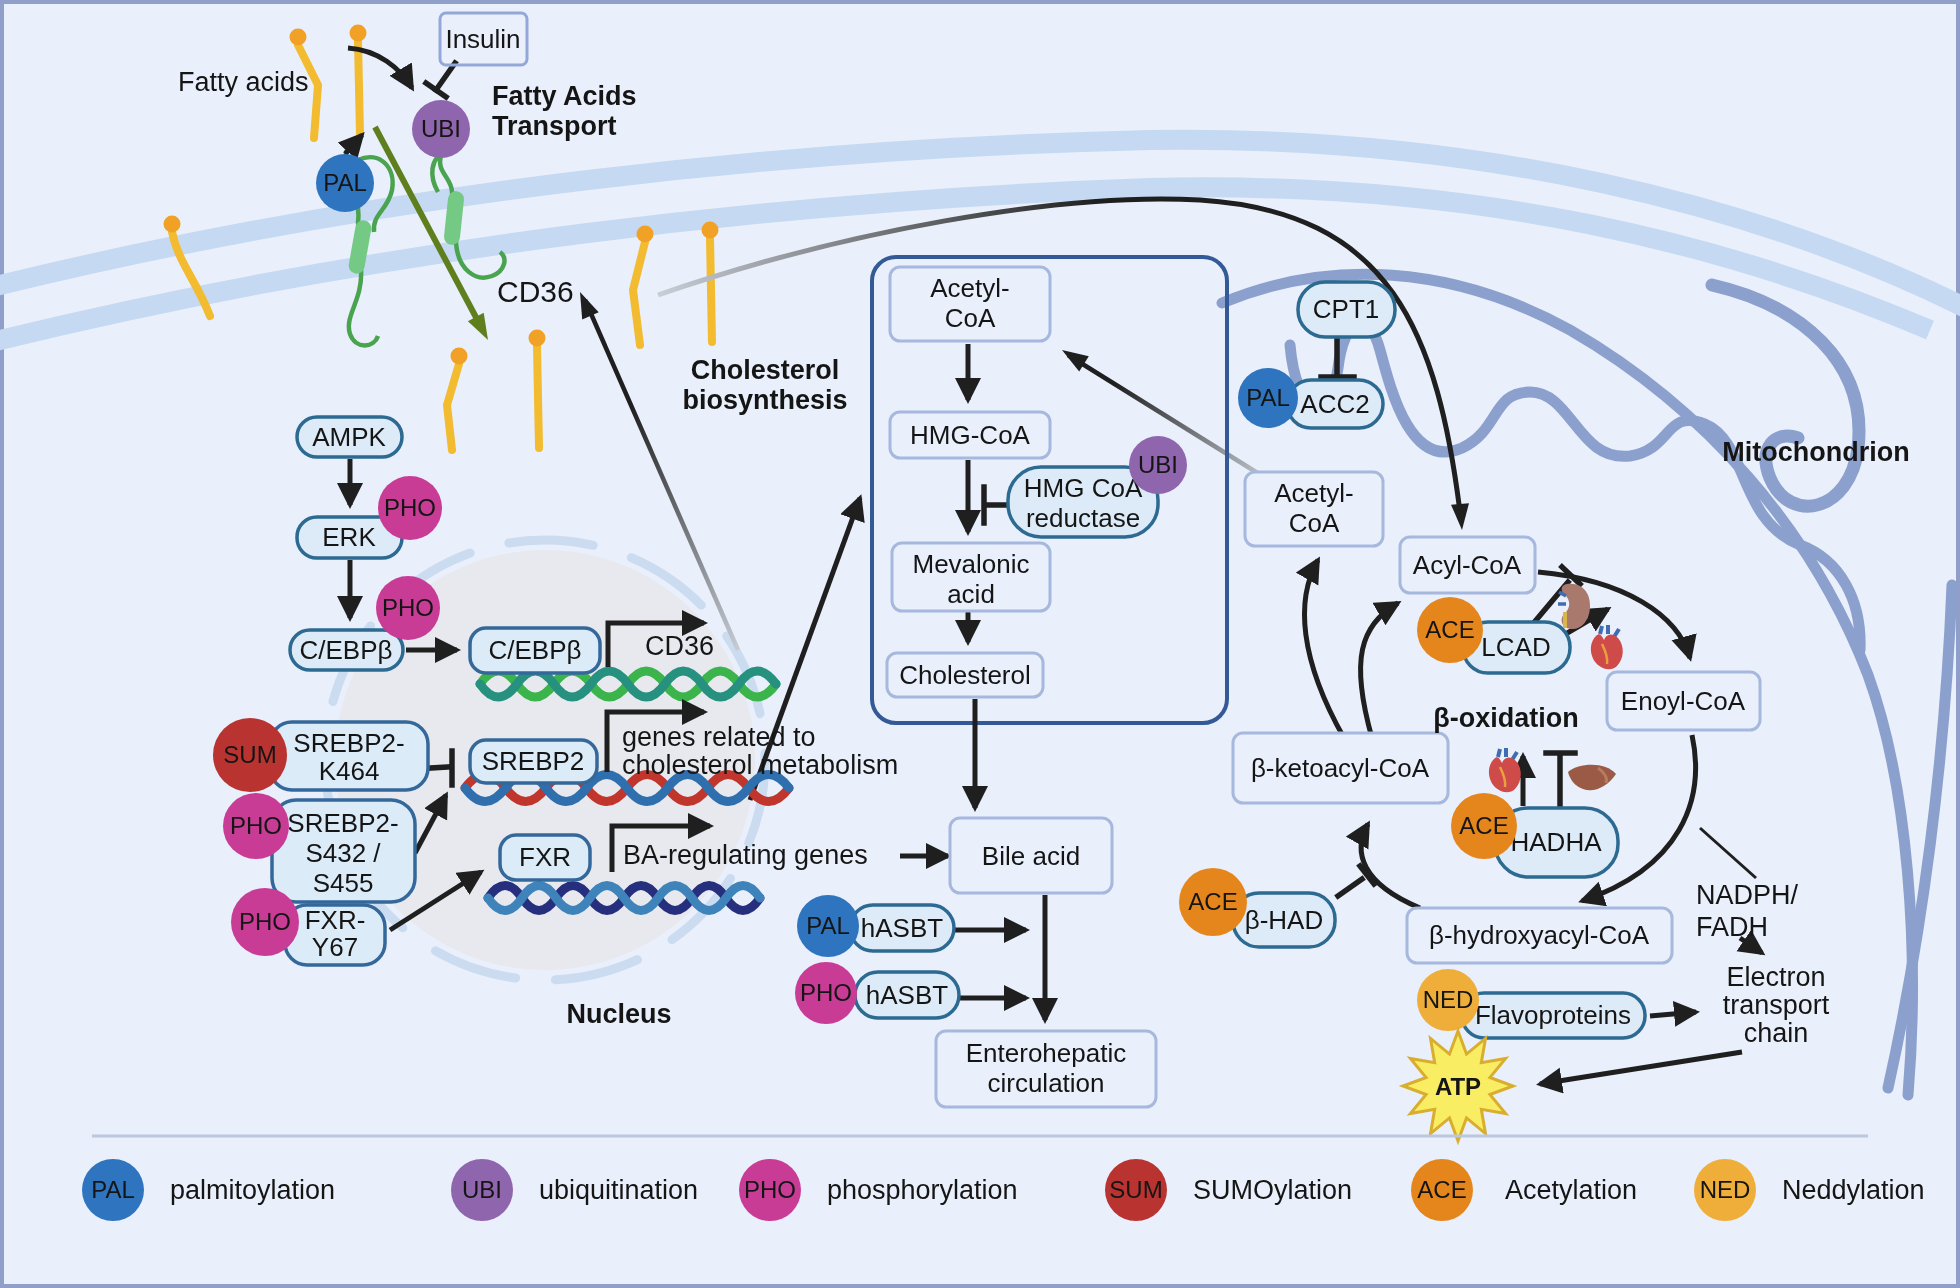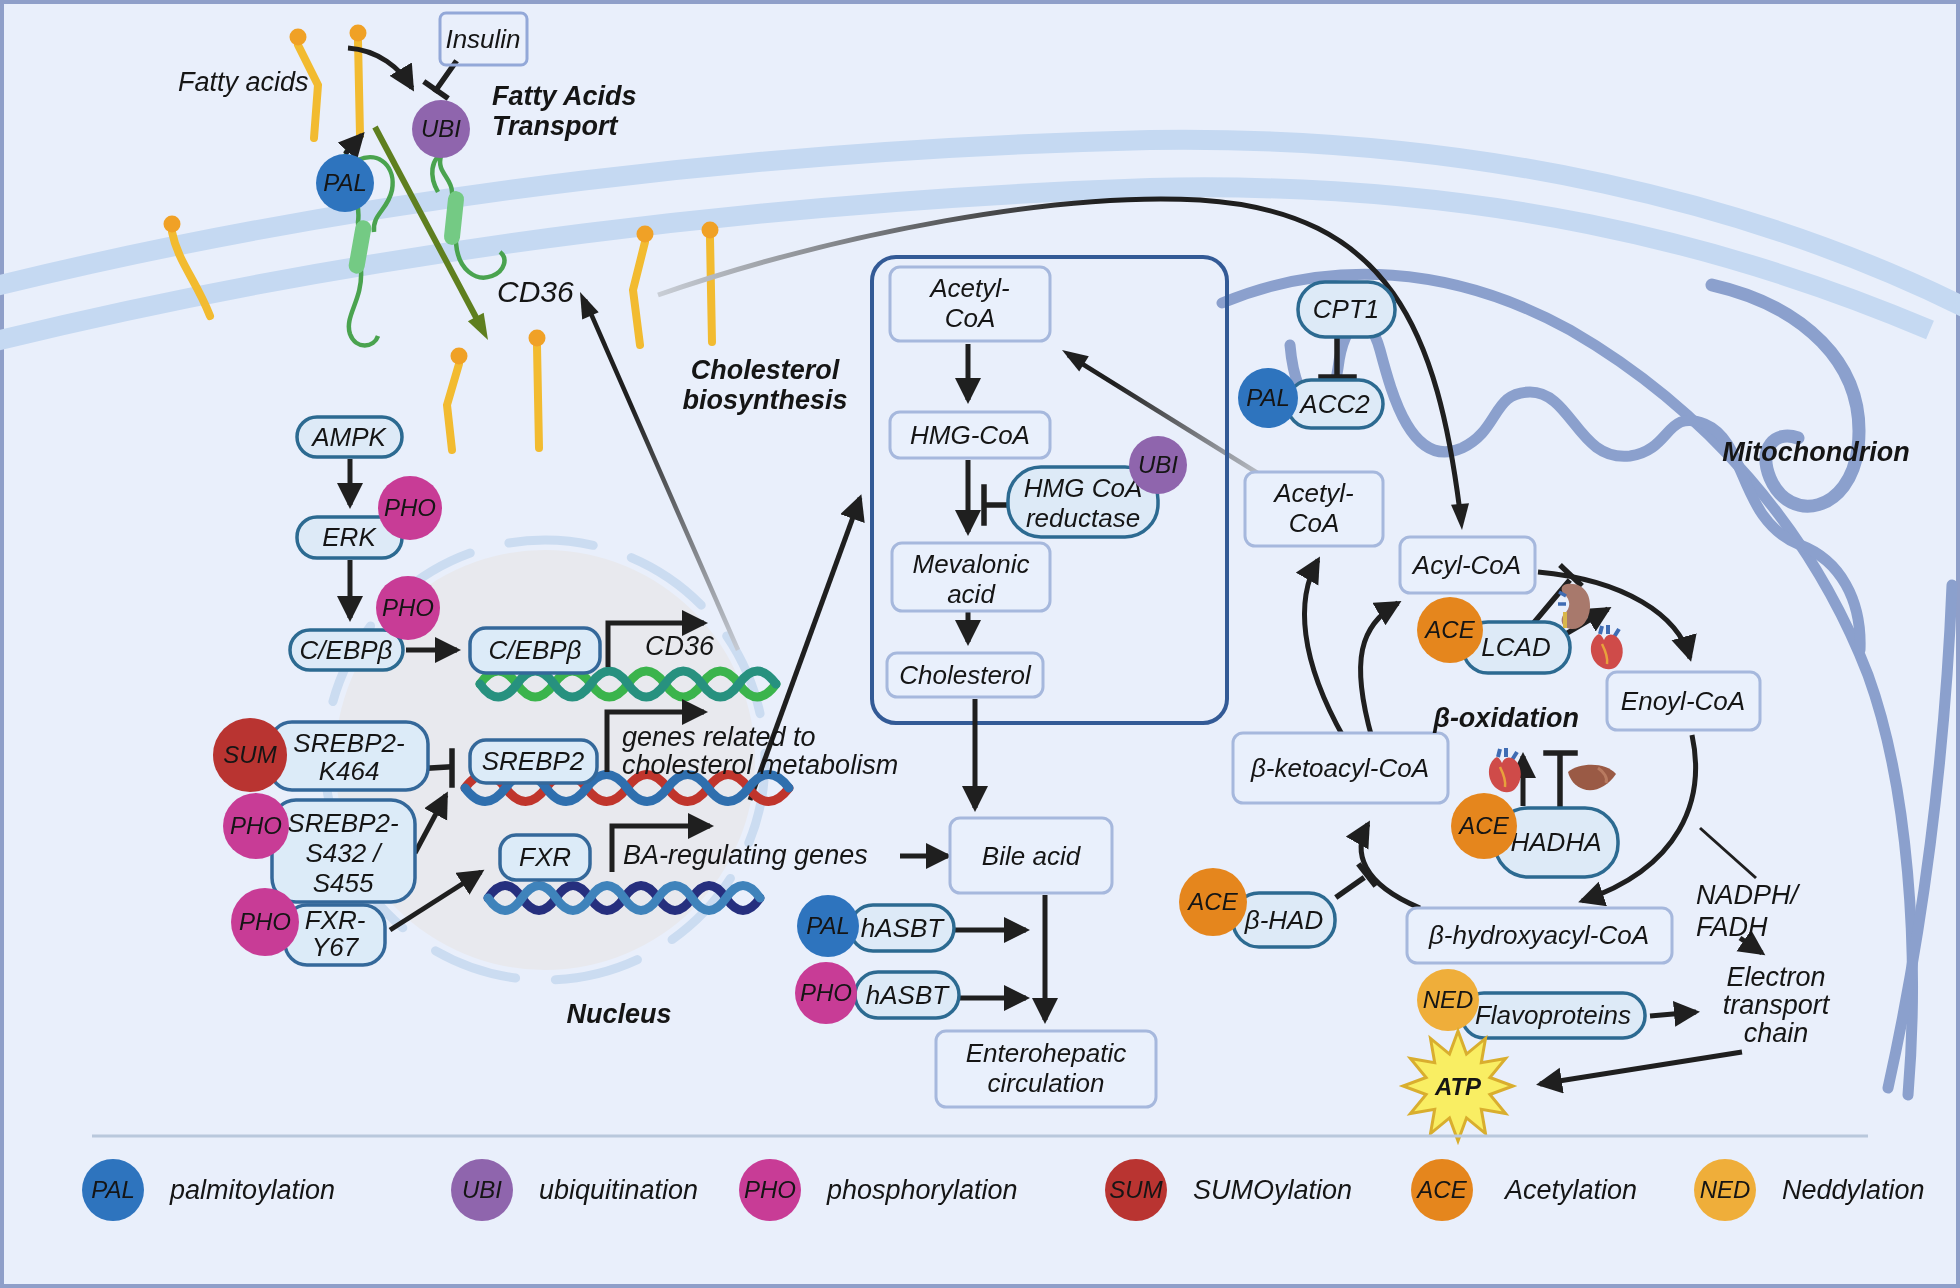--- a/index.html
+++ b/index.html
@@ -1,16 +1,16 @@
 <!DOCTYPE html>
 <html><head>
 <meta charset="utf-8">
 <style>
   html,body{margin:0;padding:0;background:#fff;}
-  .stage{width:1752px;height:1288px;position:relative;font-style:italic;}
+  .stage{width:1752px;height:1288px;position:relative;}
   svg{font-family:"Liberation Sans","DejaVu Sans",sans-serif;display:block;}
   text{fill:#151515;}
   .t26{font-size:26px;}
   .t24{font-size:24px;}
   .t27{font-size:27px;}
   .t30{font-size:30px;}
   .bold{font-weight:bold;}
   .mid{text-anchor:middle;}
   .box{fill:#e9f0fc;stroke:#a6b8dd;stroke-width:3;}
   .pill{fill:#ddeaf7;stroke:#2c6a91;stroke-width:3.5;}

